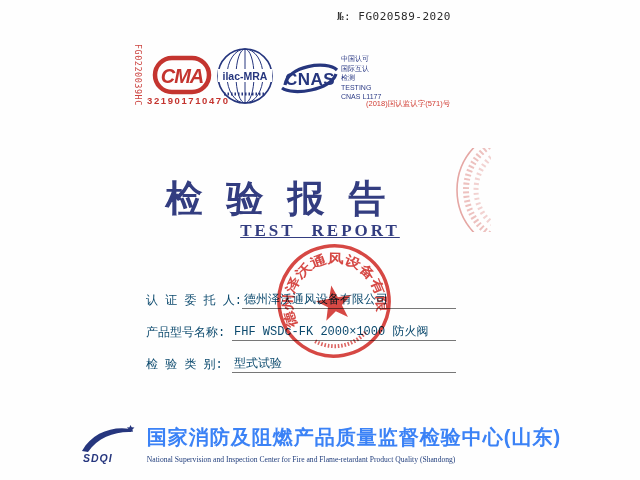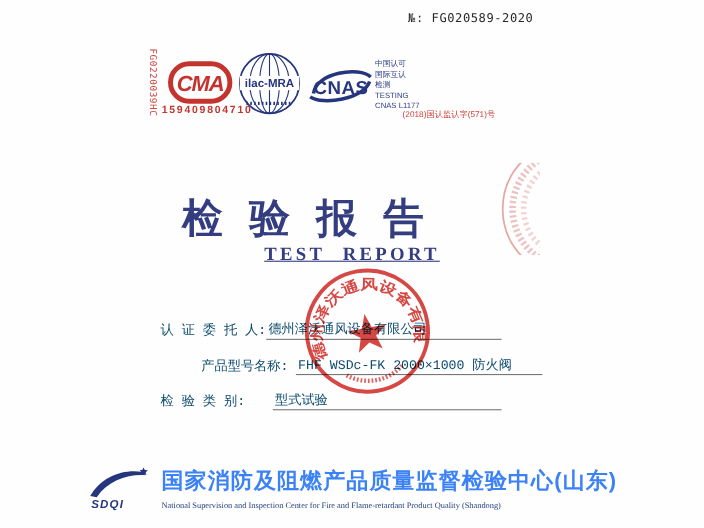--- a/index.html
+++ b/index.html
@@ -3,21 +3,21 @@
 <meta charset="utf-8">
 <style>
   html,body{margin:0;padding:0;background:#e8e8e8;}
   .page{
     position:relative;width:640px;height:480px;background:#fefefe;
     font-family:"Liberation Sans",sans-serif;overflow:hidden;
   }
   
   .report-no{
     position:absolute;left:337px;top:10px;font-size:11px;color:#2a2a2a;
-    font-family:"DejaVu Sans Mono",monospace;letter-spacing:0.5px;margin-left:34px;
+    font-family:"DejaVu Sans Mono",monospace;letter-spacing:0.5px;
   }
   
   .side-code{
     position:absolute;left:133px;top:44px;writing-mode:vertical-rl;
     color:#cc4440;font-size:8.5px;font-family:"DejaVu Sans Mono",monospace;
     letter-spacing:0.5px;
   }
   
   .cma{position:absolute;left:152px;top:54px;}
   .cma-number{position:absolute;left:147px;top:95px;color:#c4342f;font-size:9.5px;letter-spacing:1.6px;font-weight:bold;}
@@ -34,21 +34,21 @@
   .title-en{
     position:absolute;top:221px;left:0;width:640px;text-align:center;
     font-family:"Liberation Serif",serif;font-weight:bold;font-size:17px;
     letter-spacing:3px;word-spacing:9px;color:#333d80;text-decoration:underline;
   }
   
   .form-row{position:absolute;left:146px;width:310px;height:17px;display:flex;align-items:flex-end;
     font-family:Liberation Mono, monospace;font-size:12px;color:#0c4a6e;}
   .form-row .lbl{flex:0 0 86px;white-space:nowrap;}
   .form-row .val{flex:1;border-bottom:1px solid #777;padding-left:2px;white-space:nowrap;overflow:visible;}
-  .row1{top:292px;}.row2{top:324px;margin-left:37px;}.row3{top:356px;gap:16px;}
+  .row1{top:292px;}.row2{top:324px;}.row3{top:356px;}
   
   .seal{position:absolute;left:275px;top:242px;width:118px;height:118px;
     transform:rotate(-10deg);opacity:0.93;mix-blend-mode:multiply;}
   
   .edge-stamp{position:absolute;left:447px;top:148px;width:44px;height:84px;overflow:hidden;opacity:0.75;}
   
   .footer{position:absolute;left:0;top:424px;width:640px;display:flex;justify-content:center;align-items:center;gap:10px;}
   .footer-text{display:flex;flex-direction:column;}
   .org-zh{font-size:20px;font-weight:bold;color:#3b82f6;letter-spacing:1px;white-space:nowrap;}
   .org-en{font-size:7.6px;color:#24407e;font-family:"Liberation Serif",serif;margin-top:4px;white-space:nowrap;}
@@ -61,21 +61,21 @@
   <div class="report-no">№: FG020589-2020</div>
 
   <div class="side-code">FG0220039HC</div>
 
   <div class="cma">
     <svg width="60" height="42" viewBox="0 0 60 42">
       <rect x="3" y="4" width="54" height="34" rx="17" fill="none" stroke="#c4342f" stroke-width="4.5"></rect>
       <text x="30" y="29" text-anchor="middle" font-family="Liberation Sans, sans-serif" font-size="20" font-weight="bold" font-style="italic" fill="#c4342f" letter-spacing="-1">CMA</text>
     </svg>
   </div>
-  <div class="cma-number">159409804710</div>
+  <div class="cma-number">321901710470</div>
 
   <div class="ilac">
     <svg width="58" height="58" viewBox="0 0 58 58">
       <circle cx="29" cy="29" r="27" fill="#ffffff" stroke="#26367e" stroke-width="1.6"></circle>
       <ellipse cx="29" cy="29" rx="9" ry="27" fill="none" stroke="#26367e" stroke-width="1"></ellipse>
       <ellipse cx="29" cy="29" rx="18" ry="27" fill="none" stroke="#26367e" stroke-width="1"></ellipse>
       <line x1="29" y1="2" x2="29" y2="56" stroke="#26367e" stroke-width="1"></line>
       <rect x="2" y="22" width="54" height="13" fill="#ffffff"></rect>
       <line x1="8" y1="47" x2="50" y2="47" stroke="#26367e" stroke-width="3" stroke-dasharray="1.5 2"></line>
       <text x="29" y="32.5" text-anchor="middle" font-family="Liberation Sans, sans-serif" font-size="10.5" font-weight="bold" fill="#26367e">ilac-MRA</text>

